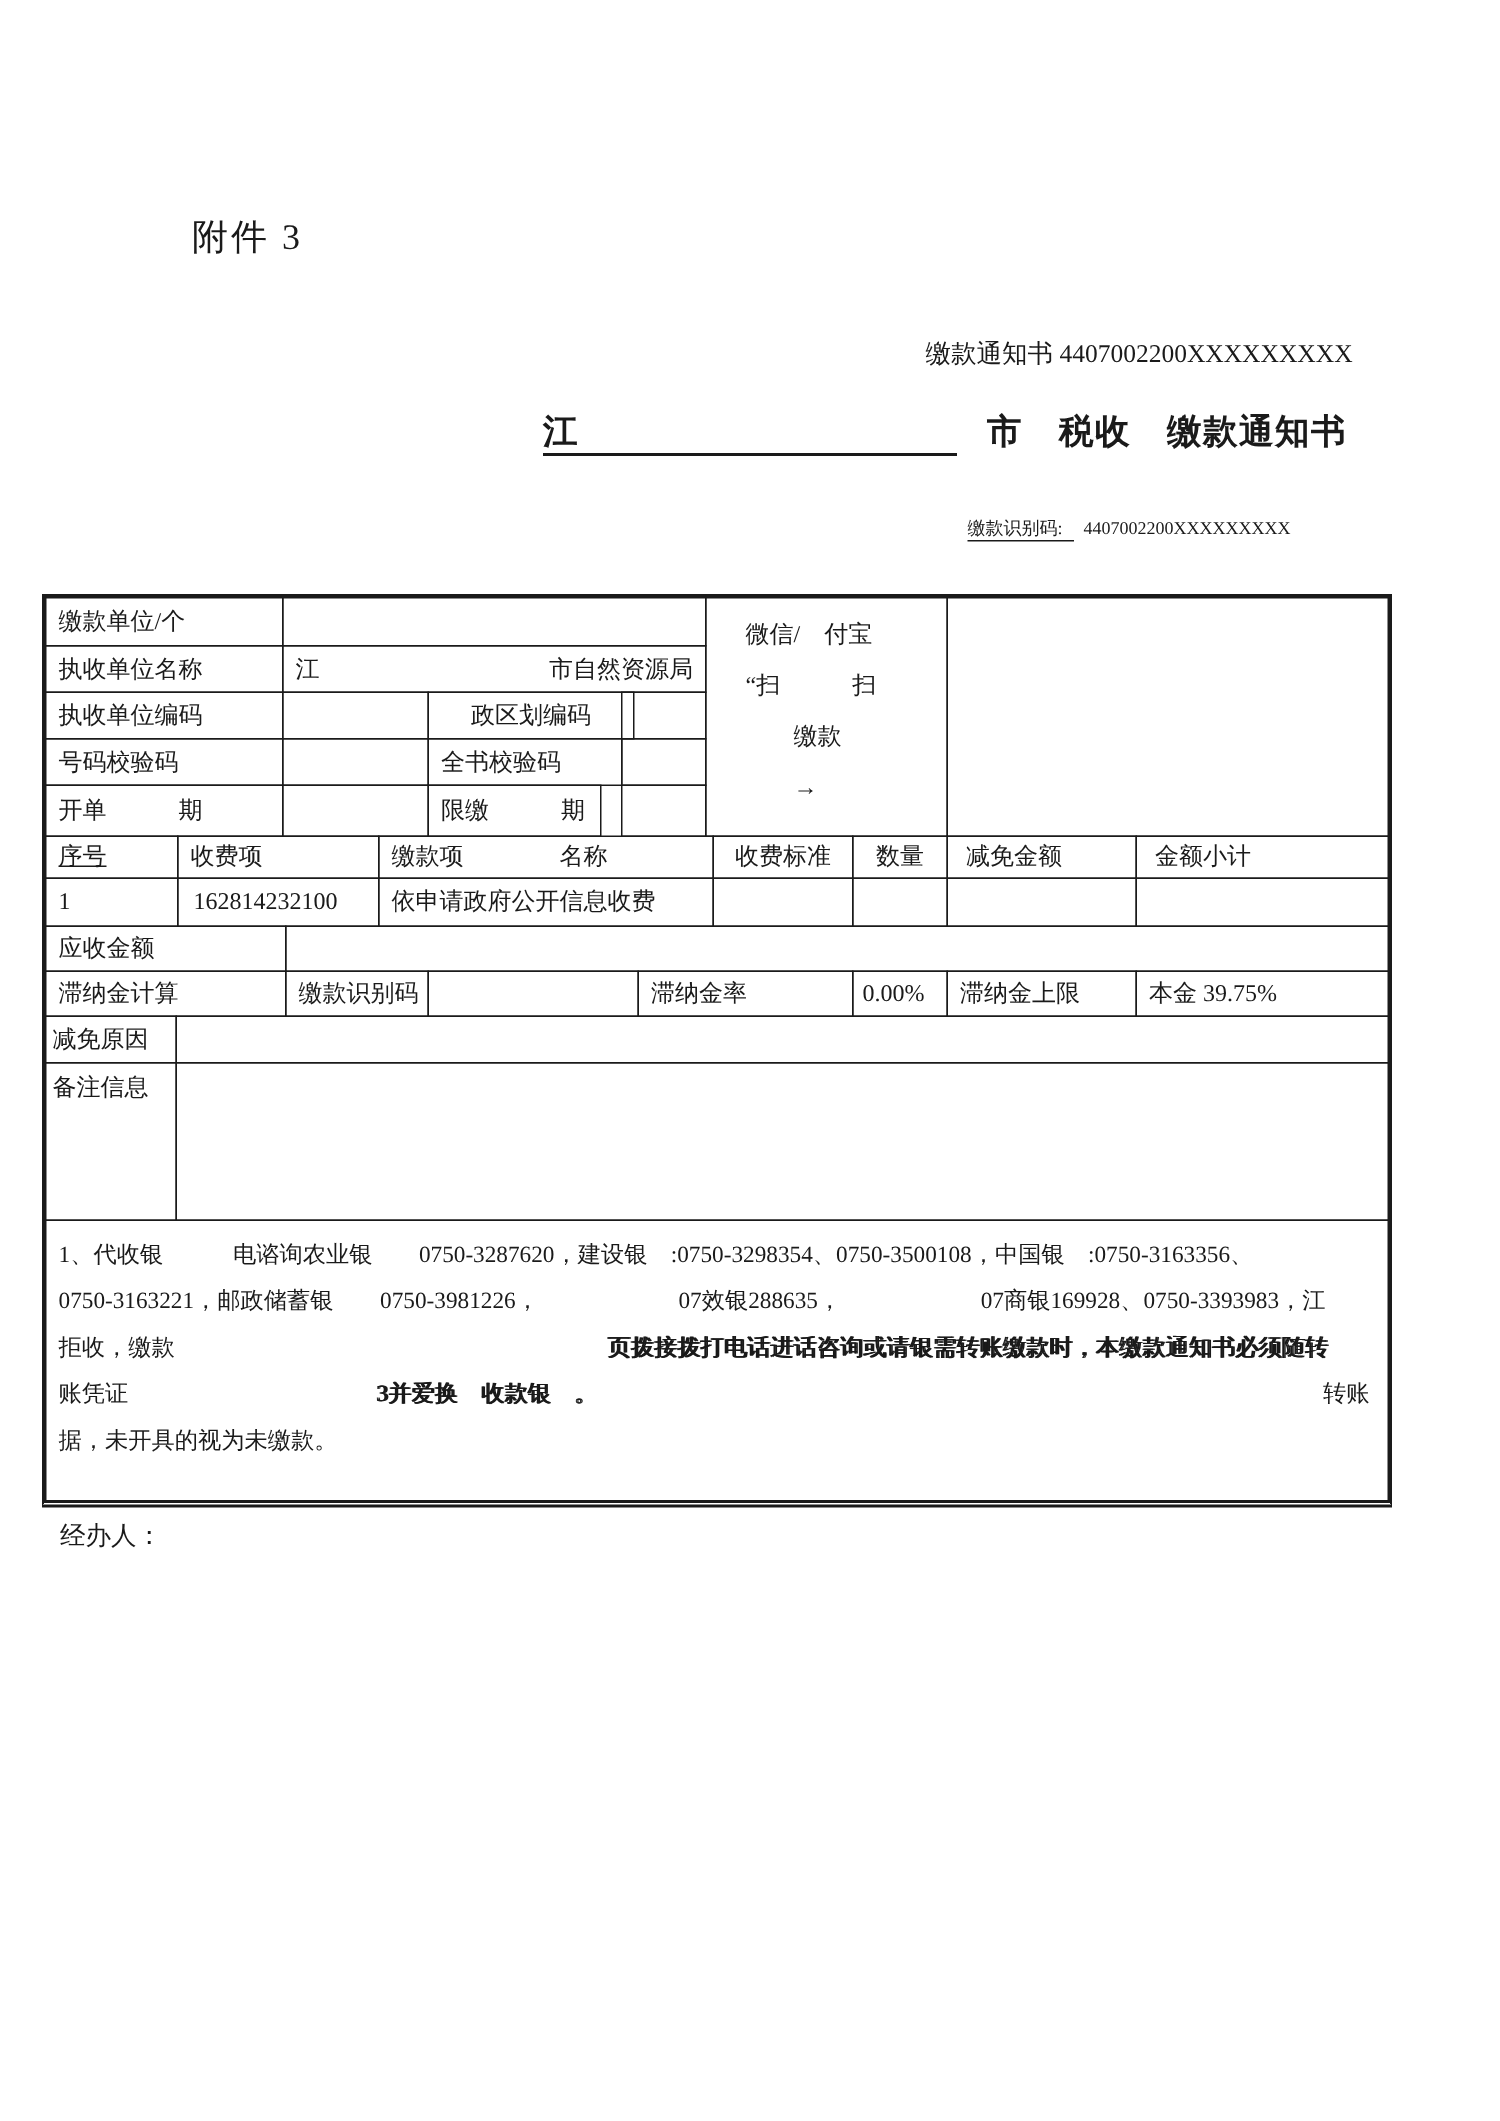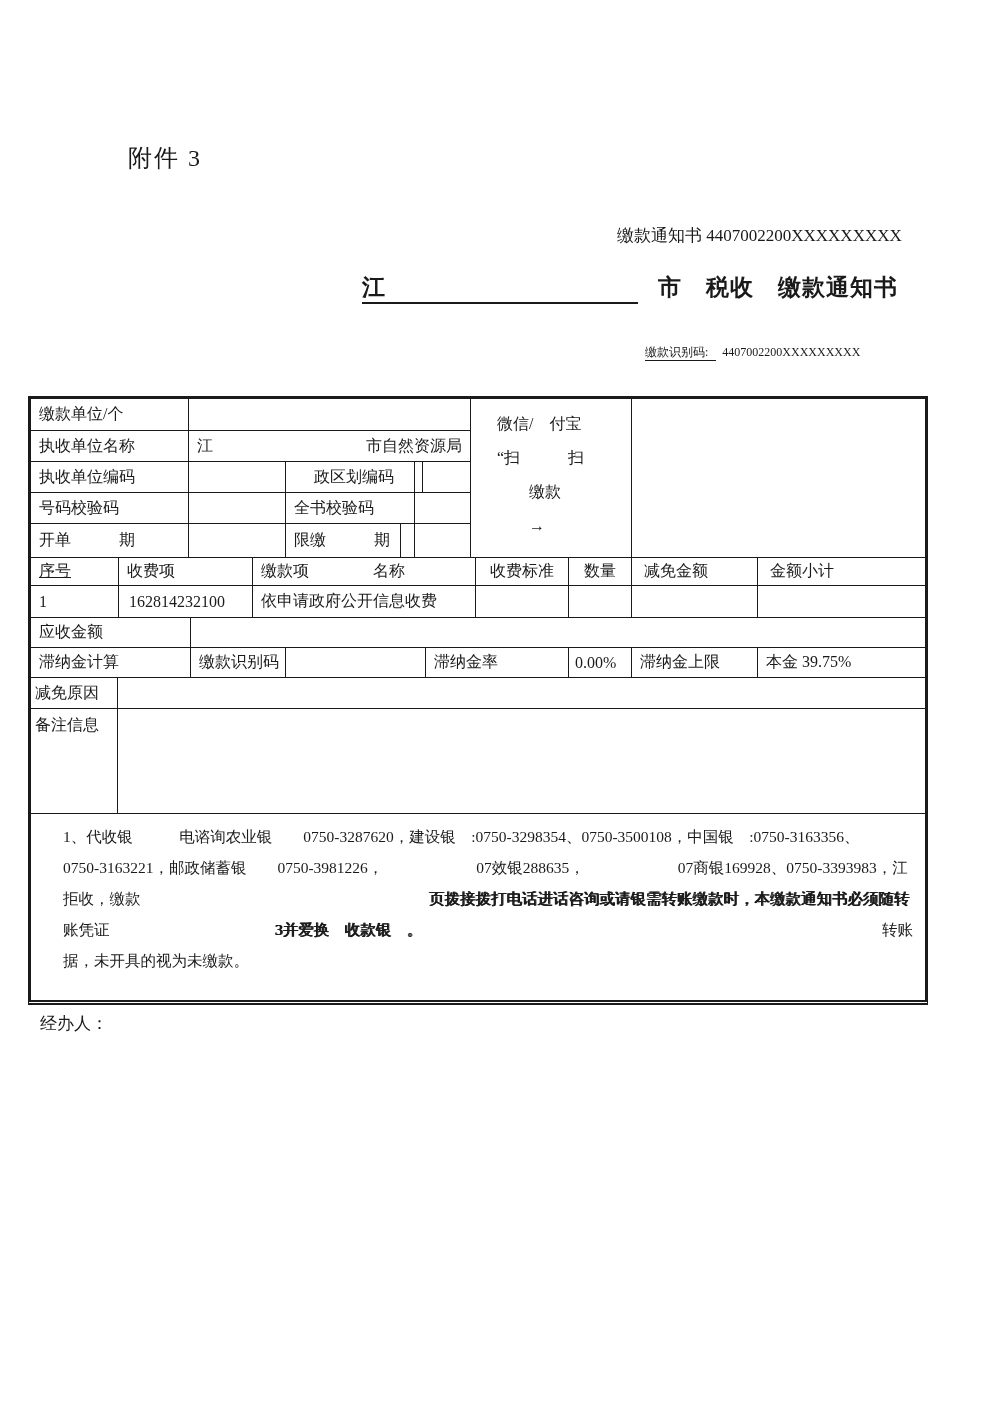--- a/index.html
+++ b/index.html
@@ -27,21 +27,21 @@
   .t-under{border-bottom:2px solid #1a1a1a;padding-bottom:2px;}
   .t-blank{display:inline-block;width:252px;}
   .t-mid{margin-left:20px;}
   .idline{font-size:12px;}
   .idlabel{border-bottom:1.5px solid #1a1a1a;padding-right:8px;padding-bottom:1px;}
   
   .notes{
     position:absolute;box-sizing:border-box;border:1px solid #1a1a1a;
     font-size:15.5px;line-height:31px;padding:7px 8px 0 8px;overflow:hidden;
   }
-  .nline{position:relative;height:31px;white-space:pre;margin-left:24px;}
+  .nline{position:relative;height:31px;white-space:pre;}
   .nseg{position:absolute;top:0;white-space:pre;}
   .smudge{text-shadow:0.8px 0 currentColor,-0.5px 0 currentColor;}
   .attach{font-size:24px;letter-spacing:2px;}
   .plain17{font-size:17px;}
 </style>
 </head>
 <body>
 
 <div id="page">
 

